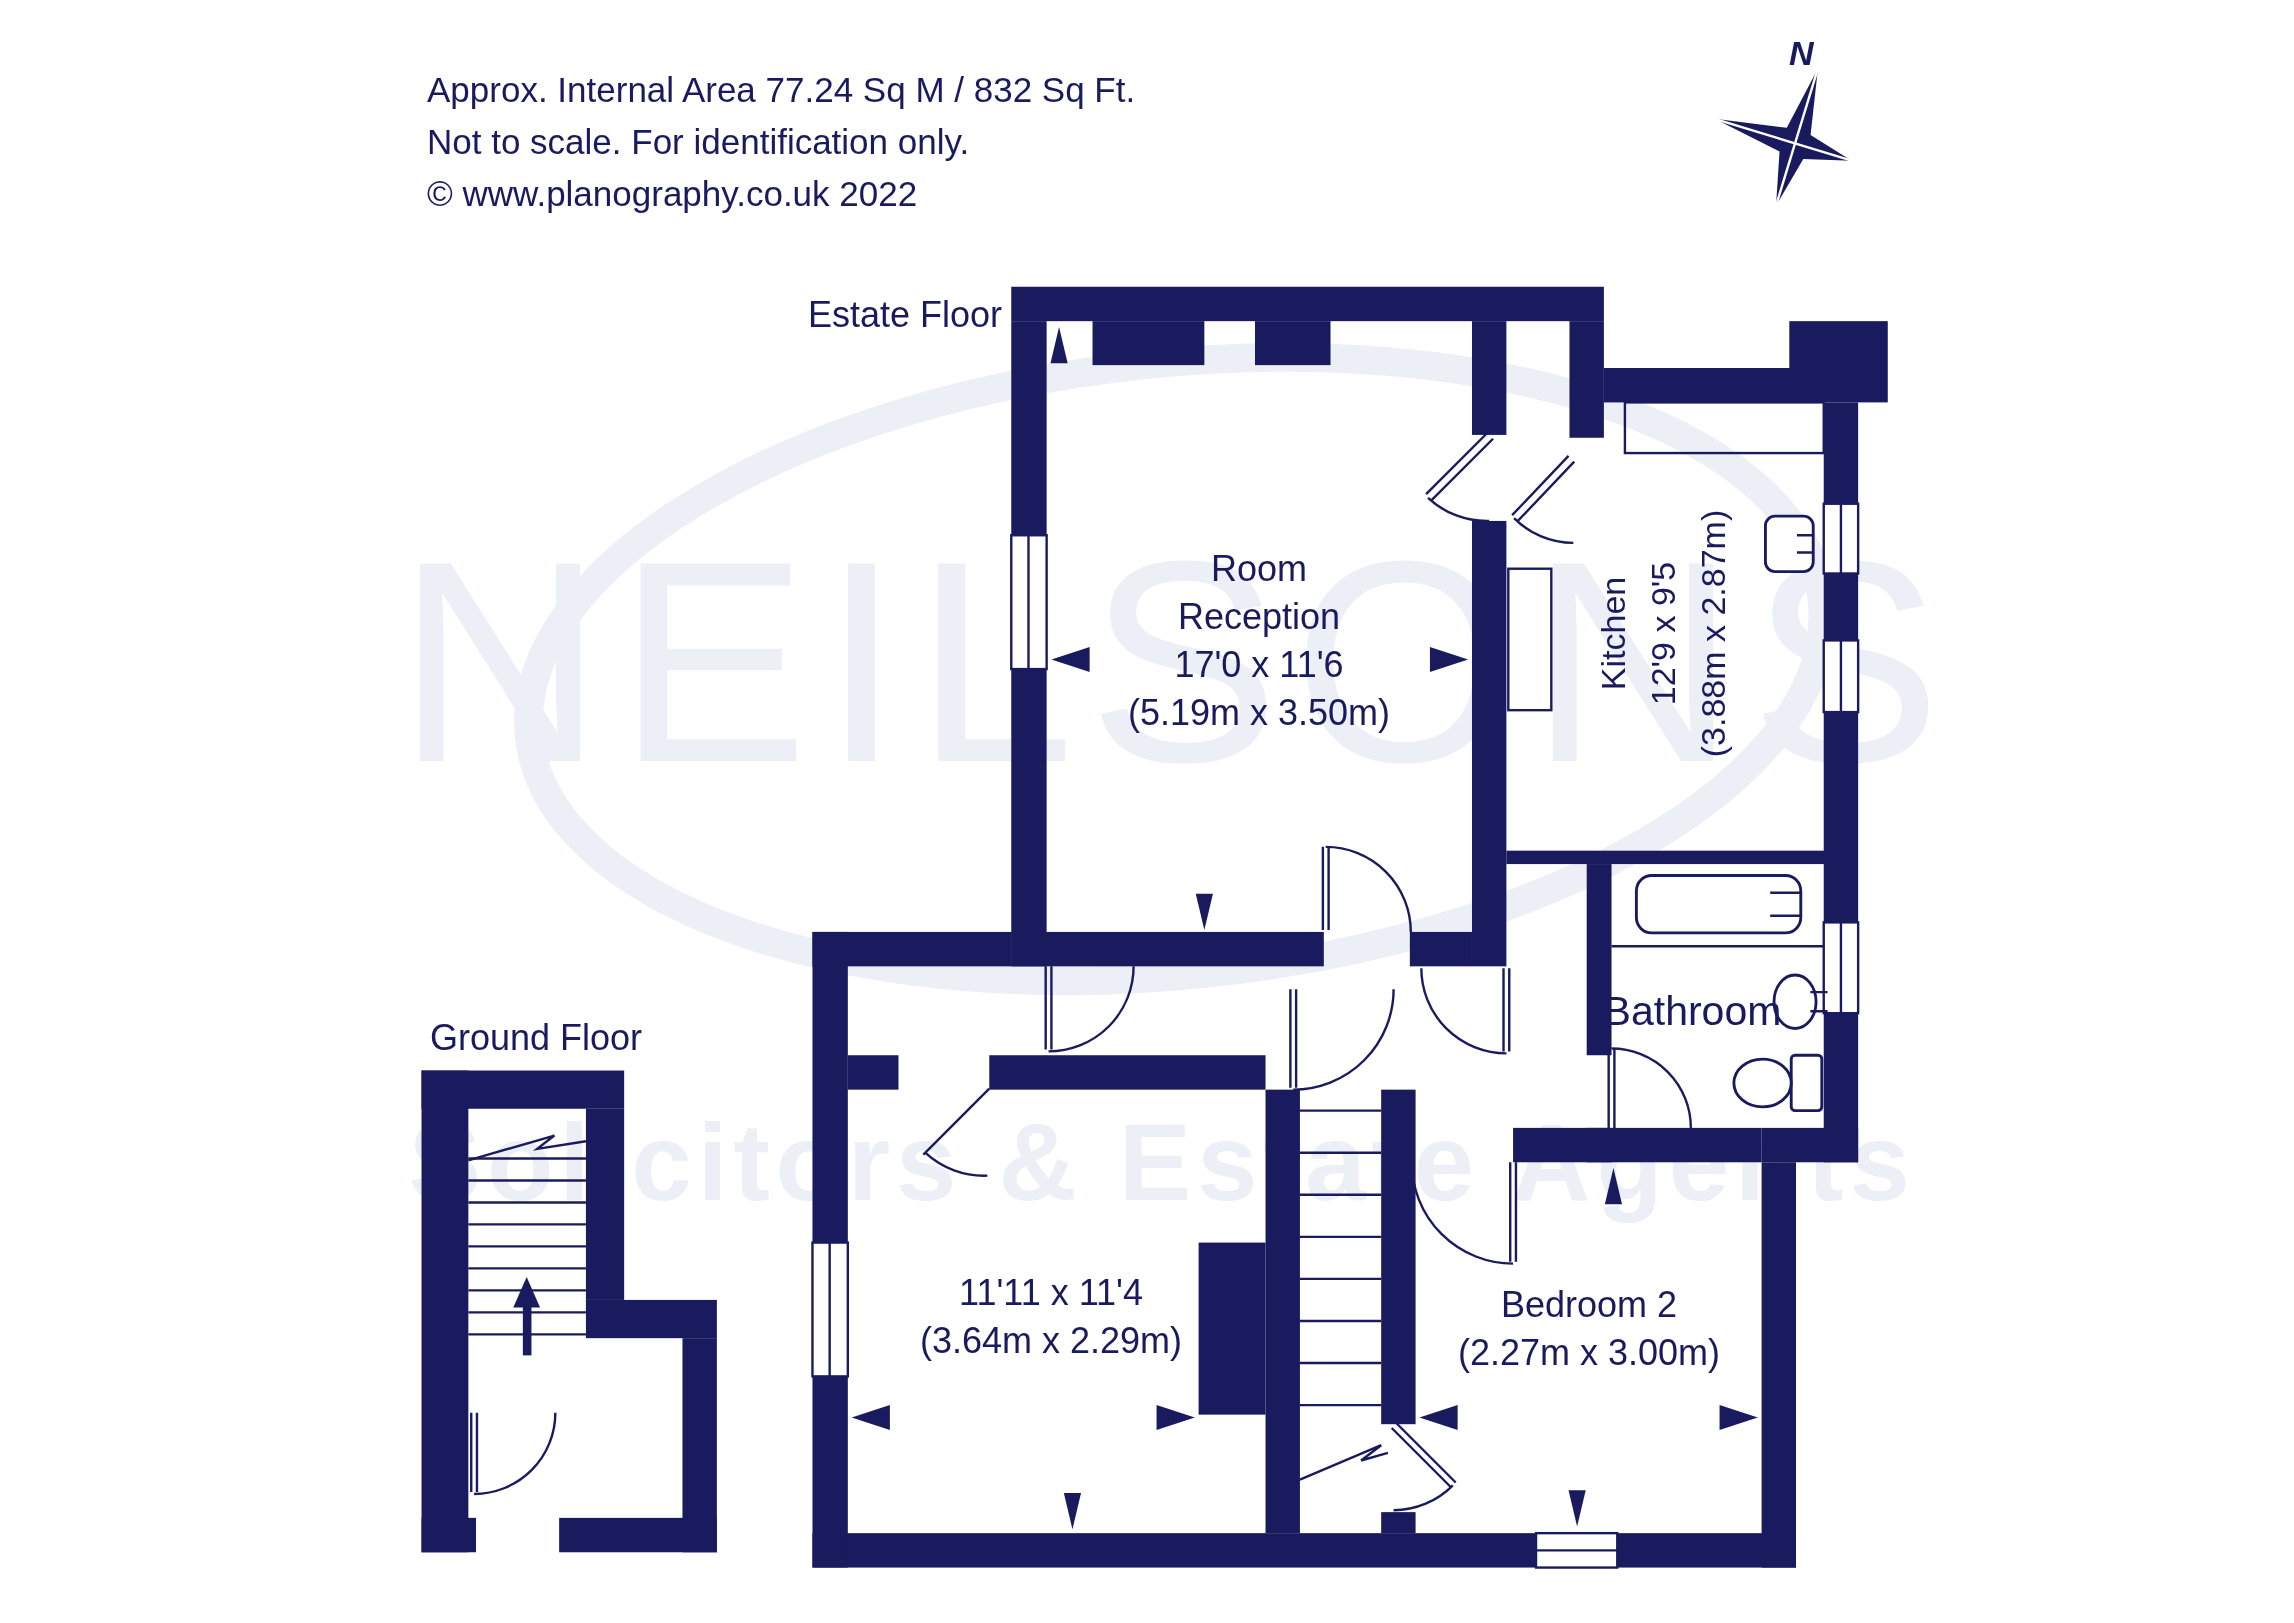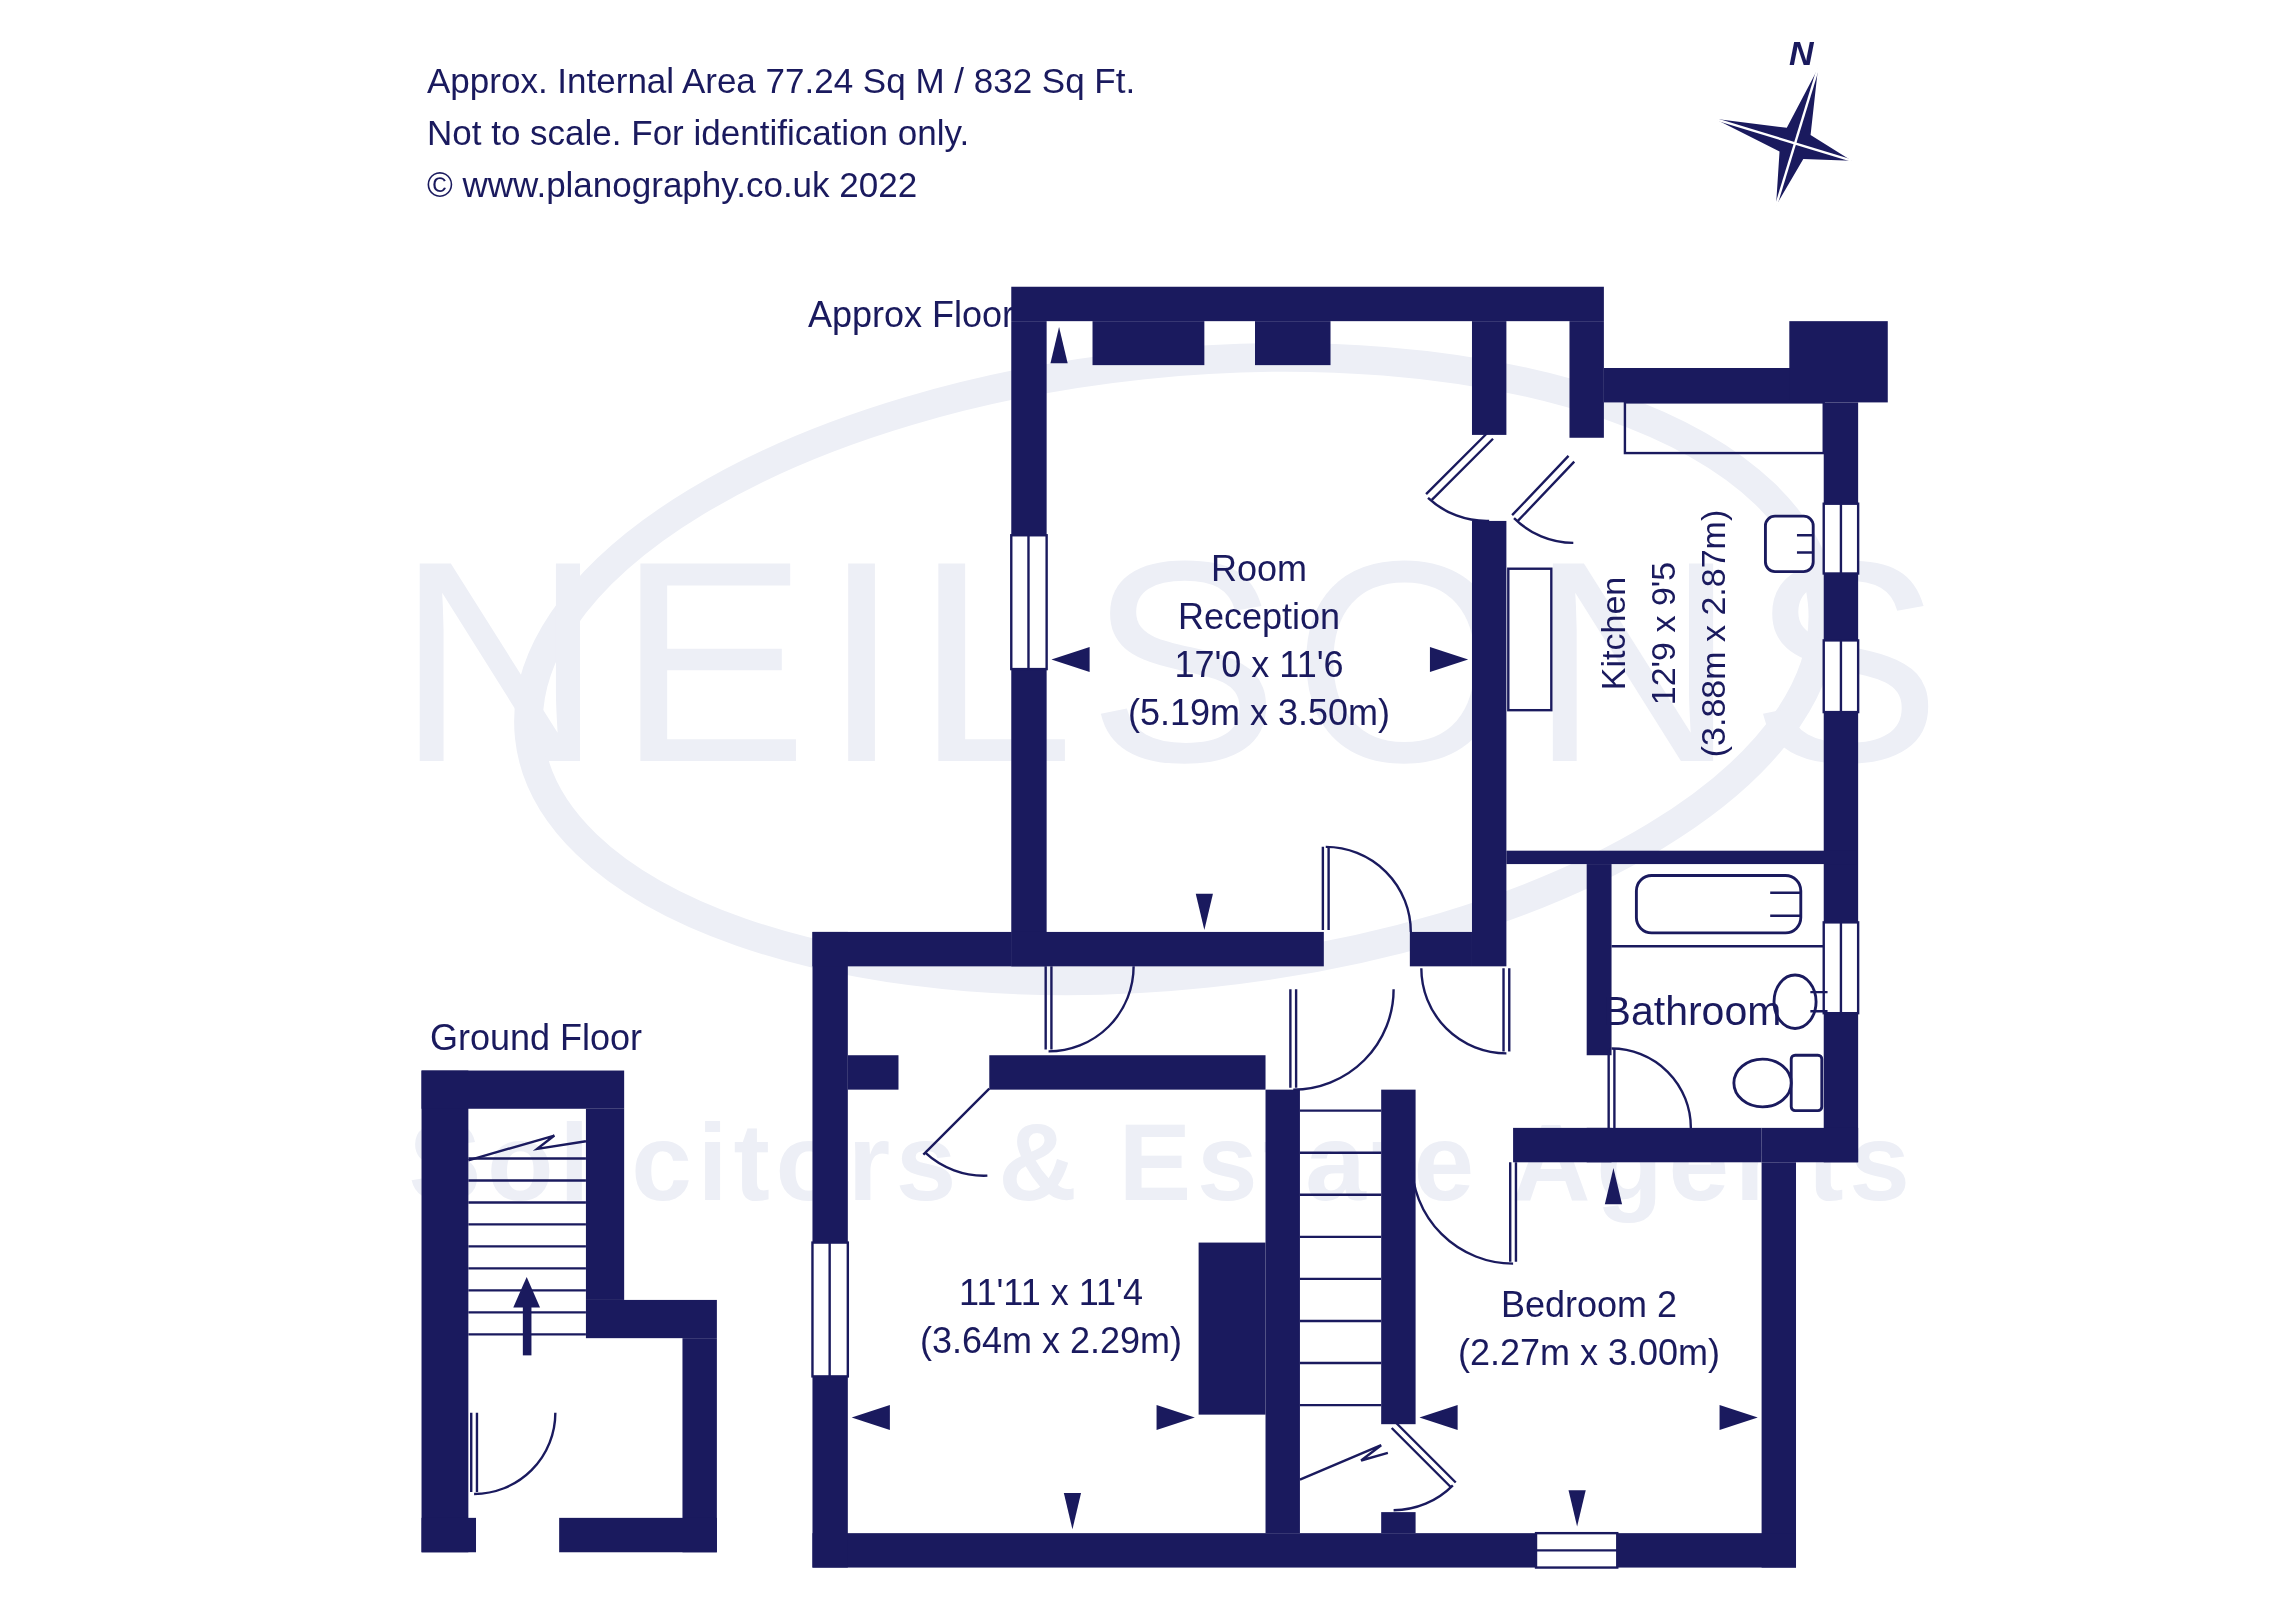--- a/index.html
+++ b/index.html
@@ -230,29 +230,29 @@
 
   <g transform="translate(1878,150) rotate(17)">
     <polygon class="arr" points="0,-82 13,-13 62,0 13,13 0,68 -13,13 -88,0 -13,-13"></polygon>
     <line class="axis" x1="0" y1="-82" x2="0" y2="68"></line>
     <line class="axis" x1="-88" y1="0" x2="62" y2="0"></line>
   </g>
 </svg>
 
 <div class="layer">
 
-  <div class="lbl hdr" style="left:427px;top:55px;">
+  <div class="lbl hdr" style="left:427px;top:64px;">
     <div>Approx. Internal Area 77.24 Sq M / 832 Sq Ft.</div>
     <div>Not to scale. For identification only.</div>
     <div>© www.planography.co.uk 2022</div>
   </div>
 
   <div class="lbl north" style="left:1789px;top:34px;">N</div>
 
-  <div class="lbl floorlbl" style="left:808px;top:294px;">Approx Floor</div>
+  <div class="lbl floorlbl" style="left:808px;top:294px;">Estate Floor</div>
   <div class="lbl floorlbl" style="left:430px;top:1017px;">Ground Floor</div>
 
   <div class="lbl ctr room" style="left:1044px;top:545px;width:430px;">
     <div>Room</div>
     <div>Reception</div>
     <div>17'0 x 11'6</div>
     <div>(5.19m x 3.50m)</div>
   </div>
 
   <div class="lbl ctr kitchenlbl" style="left:1464px;top:552px;width:411px;height:163px;">

